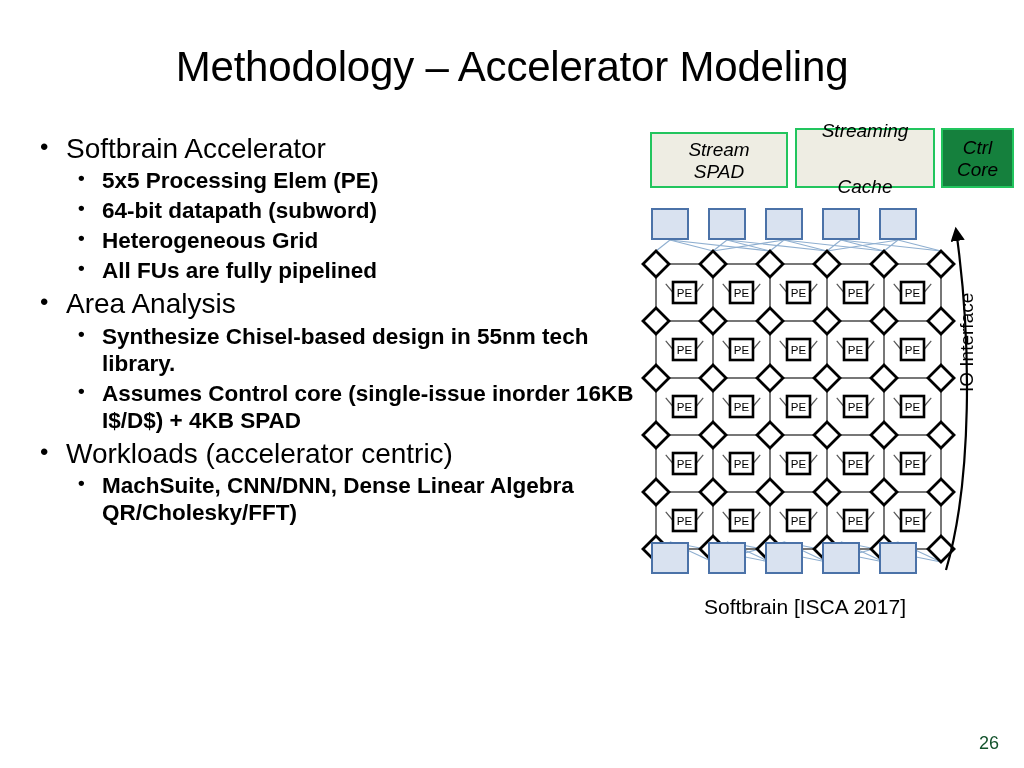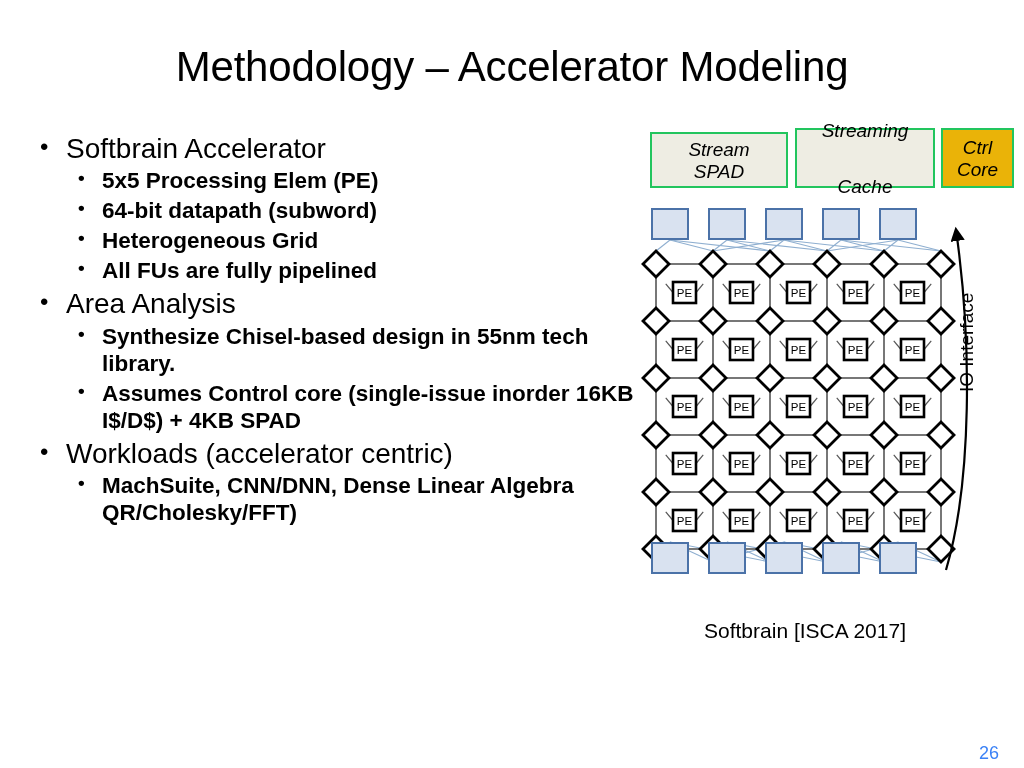--- a/index.html
+++ b/index.html
@@ -102,21 +102,21 @@
     display: flex;
     flex-direction: column;
     align-items: center;
     justify-content: center;
     padding-top: 1px;
     font-style: italic;
   }
   .hdrbox .l1, .hdrbox .l2 { display: block; }
   #hdr-spad  { left: 10px;  top: 10px; width: 138px; height: 56px; background: #EEEDE3; }
   #hdr-cache { left: 155px; top: 6px;  width: 140px; height: 60px; background: #EEEDE3; gap: 35px; }
-  #hdr-ctrl  { left: 301px; top: 6px;  width: 73px;  height: 60px; background: #eab308; }
+  #hdr-ctrl  { left: 301px; top: 6px;  width: 73px;  height: 60px; background: #15803d; }
 
   
   .ioblk {
     position: absolute;
     width: 38px;
     height: 32px;
     background: #D9E2F0;
     border: 2px solid #4B72A8;
   }
 
@@ -137,33 +137,33 @@
     transform: rotate(-90deg);
     transform-origin: 20px 20px;
     font-size: 19px;
     white-space: nowrap;
     text-align: left;
   }
 
   #diagram-caption {
     position: absolute;
     left: 0;
-    top: 497px;
+    top: 473px;
     width: 330px;
     text-align: center;
     font-size: 21px;
     white-space: nowrap;
   }
 
   #page-number {
     position: absolute;
     right: 25px;
-    bottom: 4px;
+    bottom: 14px;
     font-size: 18px;
-    color: #3b82f6;
+    color: #14532d;
   }
 </style>
 </head>
 <body>
 
 <div id="slide">
 
   <div id="slide-title">Methodology – Accelerator Modeling</div>
 
   <div id="body-col">

